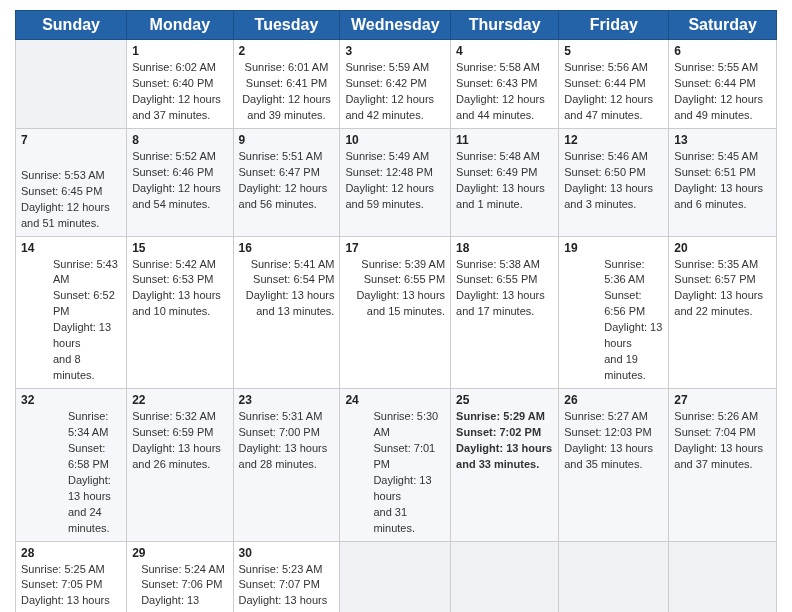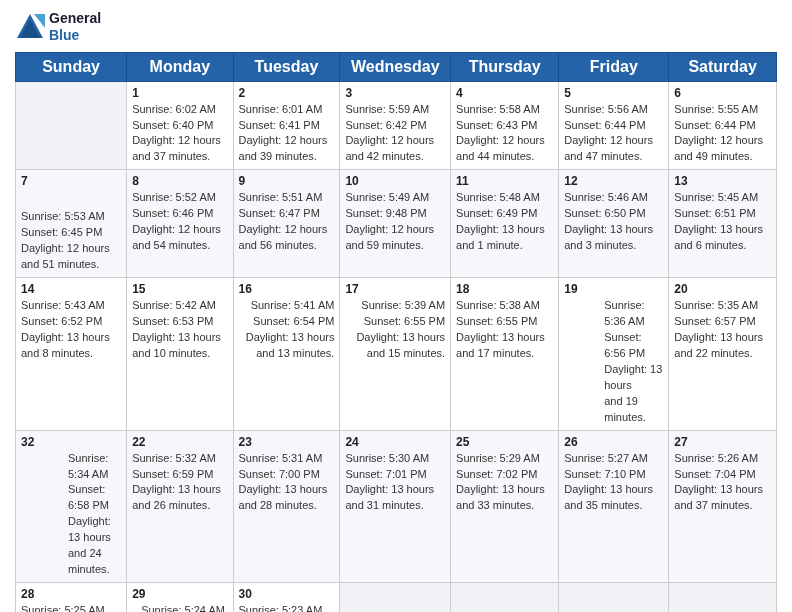--- a/index.html
+++ b/index.html
@@ -85,37 +85,20 @@
       background: #f0f2f5 !important;
     }
     .week-row td {
       height: 85px;
     }
   </style>
 </head>
 <body>
 
 <div class="page">
-  <div class="header">
-    <div class="logo">
-      <svg class="logo-icon" viewBox="0 0 30 30">
-        <polygon points="15,2 28,26 2,26" fill="#2563a8"></polygon>
-        <polygon points="15,8 25,26 5,26" fill="#1a4f8a"></polygon>
-        <polygon points="19,2 30,2 30,16" fill="#4a9fd4"></polygon>
-      </svg>
-      <div>
-        <div style="font-size:14px;font-weight:bold;color:#1a1a2e;line-height:1.2;">General</div>
-        <div style="font-size:14px;font-weight:bold;color:#2563a8;line-height:1.2;">Blue</div>
-      </div>
-    </div>
-    <div class="title-block">
-      <div class="main-title"></div>
-      <div class="subtitle"></div>
-    </div>
-  </div>
 
   <table class="calendar">
     <thead>
       <tr>
         <th>Sunday</th>
         <th>Monday</th>
         <th>Tuesday</th>
         <th>Wednesday</th>
         <th>Thursday</th>
         <th>Friday</th>
@@ -127,21 +110,21 @@
           <td class="empty-cell"></td>
           <td>
             <div class="day-number">1</div>
             <div class="day-info" style="white-space: pre-line;">Sunrise: 6:02 AM
 Sunset: 6:40 PM
 Daylight: 12 hours
 and 37 minutes.</div>
           </td>
           <td>
             <div class="day-number">2</div>
-            <div class="day-info" style="white-space: pre-line;">Sunrise: 6:01 AM
+            <div class="day-info" style="white-space: pre-line; text-align: center;">Sunrise: 6:01 AM
 Sunset: 6:41 PM
 Daylight: 12 hours
 and 39 minutes.</div>
           </td>
           <td>
             <div class="day-number">3</div>
             <div class="day-info" style="white-space: pre-line;">Sunrise: 5:59 AM
 Sunset: 6:42 PM
 Daylight: 12 hours
 and 42 minutes.</div>
@@ -186,21 +169,21 @@
           <td>
             <div class="day-number">9</div>
             <div class="day-info" style="white-space: pre-line;">Sunrise: 5:51 AM
 Sunset: 6:47 PM
 Daylight: 12 hours
 and 56 minutes.</div>
           </td>
           <td>
             <div class="day-number">10</div>
             <div class="day-info" style="white-space: pre-line;">Sunrise: 5:49 AM
-Sunset: 9:48 PM
+Sunset: 12:48 PM
 Daylight: 12 hours
 and 59 minutes.</div>
           </td>
           <td>
             <div class="day-number">11</div>
             <div class="day-info" style="white-space: pre-line;">Sunrise: 5:48 AM
 Sunset: 6:49 PM
 Daylight: 13 hours
 and 1 minute.</div>
           </td>
@@ -215,21 +198,21 @@
             <div class="day-number">13</div>
             <div class="day-info" style="white-space: pre-line;">Sunrise: 5:45 AM
 Sunset: 6:51 PM
 Daylight: 13 hours
 and 6 minutes.</div>
           </td>
         </tr>
         <tr class="week-row">
           <td>
             <div class="day-number">14</div>
-            <div class="day-info" style="white-space: pre-line;">Sunrise: 5:43 AM
+            <div class="day-info" style="white-space: pre-line; margin-left: 32px;">Sunrise: 5:43 AM
 Sunset: 6:52 PM
 Daylight: 13 hours
 and 8 minutes.</div>
           </td>
           <td>
             <div class="day-number">15</div>
             <div class="day-info" style="white-space: pre-line;">Sunrise: 5:42 AM
 Sunset: 6:53 PM
 Daylight: 13 hours
 and 10 minutes.</div>
@@ -287,36 +270,36 @@
           </td>
           <td>
             <div class="day-number">23</div>
             <div class="day-info" style="white-space: pre-line;">Sunrise: 5:31 AM
 Sunset: 7:00 PM
 Daylight: 13 hours
 and 28 minutes.</div>
           </td>
           <td>
             <div class="day-number">24</div>
-            <div class="day-info" style="white-space: pre-line;">Sunrise: 5:30 AM
+            <div class="day-info" style="white-space: pre-line; margin-left: 28px;">Sunrise: 5:30 AM
 Sunset: 7:01 PM
 Daylight: 13 hours
 and 31 minutes.</div>
           </td>
           <td>
             <div class="day-number">25</div>
-            <div class="day-info" style="white-space: pre-line;">Sunrise: 5:29 AM
+            <div class="day-info" style="white-space: pre-line; font-weight: bold;">Sunrise: 5:29 AM
 Sunset: 7:02 PM
 Daylight: 13 hours
 and 33 minutes.</div>
           </td>
           <td>
             <div class="day-number">26</div>
             <div class="day-info" style="white-space: pre-line;">Sunrise: 5:27 AM
-Sunset: 7:10 PM
+Sunset: 12:03 PM
 Daylight: 13 hours
 and 35 minutes.</div>
           </td>
           <td>
             <div class="day-number">27</div>
             <div class="day-info" style="white-space: pre-line;">Sunrise: 5:26 AM
 Sunset: 7:04 PM
 Daylight: 13 hours
 and 37 minutes.</div>
           </td>

